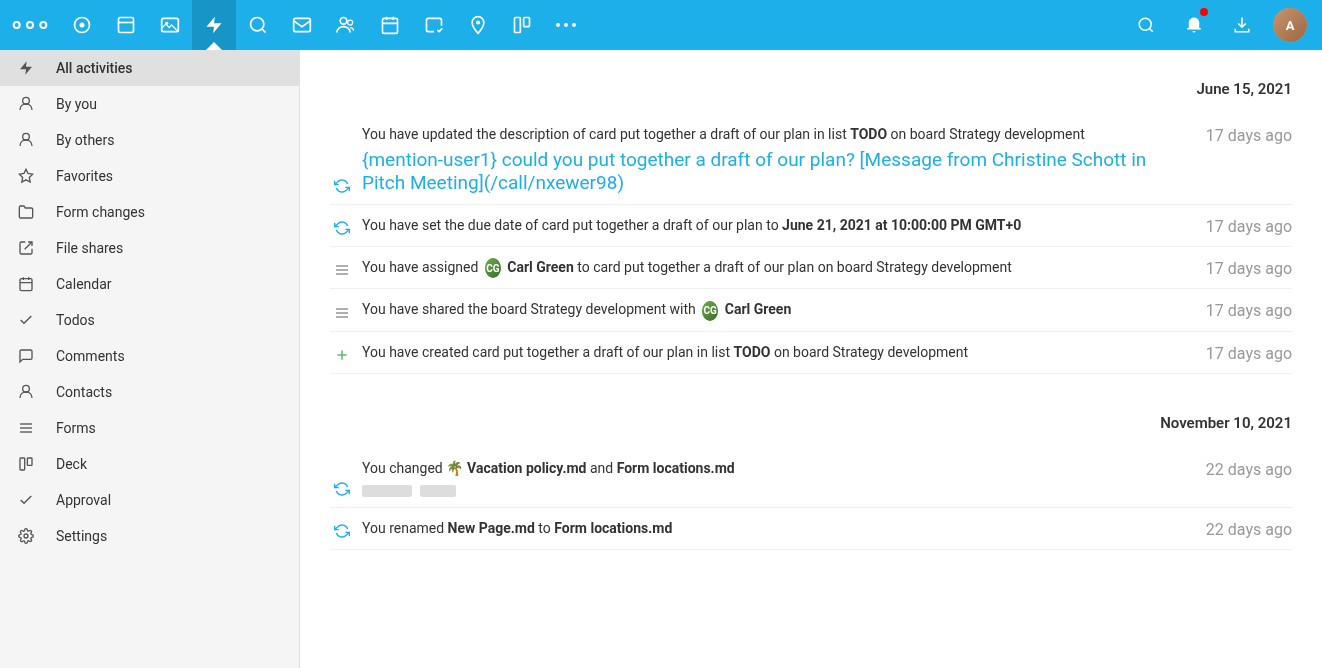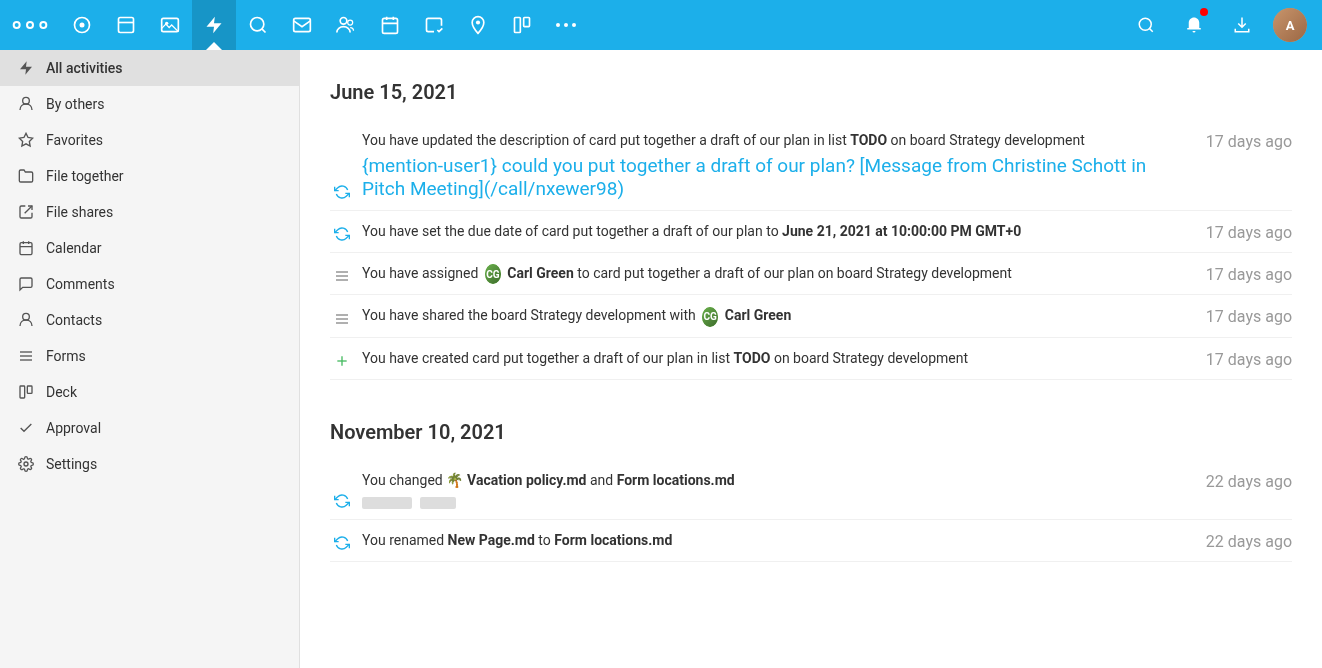--- a/index.html
+++ b/index.html
@@ -75,40 +75,41 @@
       border-right: 1px solid #e0e0e0;
       flex-shrink: 0;
       overflow-y: auto;
     }
     .sidebar-item {
       display: flex;
       align-items: center;
       padding: 10px 16px;
       cursor: pointer;
       color: #333;
-      gap: 10px;
+      gap: 20px;
       font-size: 14px;
     }
     .sidebar-item.active { background: #e0e0e0; font-weight: 500; }
     .sidebar-item .icon { width: 20px; display: flex; align-items: center; justify-content: center; color: #555; font-size: 16px; }
 
     
     .content {
       flex: 1;
       overflow-y: auto;
       padding: 20px 30px;
       background: #fff;
     }
 
     .date-header {
-      font-size: 20px;
+      font-size: 15px;
       font-weight: 600;
       color: #333;
       margin-bottom: 16px;
       margin-top: 10px;
+      text-align: right;
     }
 
     .activity-item {
       display: flex;
       align-items: flex-end;
       padding: 10px 0;
       border-bottom: 1px solid #f0f0f0;
       position: relative;
     }
     .activity-icon {
@@ -298,56 +299,73 @@
       </span>
       <span>All activities</span>
     </div>
     <div class="sidebar-item">
       <span class="icon">
         <svg width="16" height="16" viewBox="0 0 24 24" fill="none">
             <circle cx="12" cy="7" r="5" stroke="#555" stroke-width="2"></circle>
             <path d="M3 21c0-5 3.6-9 9-9s9 4 9 9" stroke="#555" stroke-width="2"></path>
           </svg>
       </span>
+      <span>By you</span>
+    </div>
+    <div class="sidebar-item">
+      <span class="icon">
+        <svg width="16" height="16" viewBox="0 0 24 24" fill="none">
+            <circle cx="12" cy="7" r="5" stroke="#555" stroke-width="2"></circle>
+            <path d="M3 21c0-5 3.6-9 9-9s9 4 9 9" stroke="#555" stroke-width="2"></path>
+          </svg>
+      </span>
       <span>By others</span>
     </div>
     <div class="sidebar-item">
       <span class="icon">
         <svg width="16" height="16" viewBox="0 0 24 24" fill="none">
             <polygon points="12 2 15.09 8.26 22 9.27 17 14.14 18.18 21.02 12 17.77 5.82 21.02 7 14.14 2 9.27 8.91 8.26 12 2" stroke="#555" stroke-width="2"></polygon>
           </svg>
       </span>
       <span>Favorites</span>
     </div>
     <div class="sidebar-item">
       <span class="icon">
         <svg width="16" height="16" viewBox="0 0 24 24" fill="none">
             <path d="M22 19a2 2 0 01-2 2H4a2 2 0 01-2-2V5a2 2 0 012-2h5l2 3h9a2 2 0 012 2z" stroke="#555" stroke-width="2"></path>
           </svg>
       </span>
-      <span>File together</span>
+      <span>Form changes</span>
     </div>
     <div class="sidebar-item">
       <span class="icon">
         <svg width="16" height="16" viewBox="0 0 24 24" fill="none">
             <polyline points="15 3 21 3 21 9" stroke="#555" stroke-width="2"></polyline>
             <path d="M10 14L21 3" stroke="#555" stroke-width="2"></path>
             <path d="M21 13v6a2 2 0 01-2 2H5a2 2 0 01-2-2V5a2 2 0 012-2h6" stroke="#555" stroke-width="2"></path>
           </svg>
       </span>
       <span>File shares</span>
     </div>
     <div class="sidebar-item">
       <span class="icon">
         <svg width="16" height="16" viewBox="0 0 24 24" fill="none">
             <rect x="3" y="4" width="18" height="18" rx="2" stroke="#555" stroke-width="2"></rect>
             <path d="M16 2v4M8 2v4M3 10h18" stroke="#555" stroke-width="2"></path>
           </svg>
       </span>
       <span>Calendar</span>
+    </div>
+    <div class="sidebar-item">
+      <span class="icon">
+        <svg width="16" height="16" viewBox="0 0 24 24" fill="none">
+            <polyline points="20 6 9 17 4 12" stroke="#555" stroke-width="2"></polyline>
+          </svg>
+      </span>
+      <span>Todos</span>
     </div>
     <div class="sidebar-item">
       <span class="icon">
         <svg width="16" height="16" viewBox="0 0 24 24" fill="none">
             <path d="M21 15a2 2 0 01-2 2H7l-4 4V5a2 2 0 012-2h14a2 2 0 012 2z" stroke="#555" stroke-width="2"></path>
           </svg>
       </span>
       <span>Comments</span>
     </div>
     <div class="sidebar-item">

